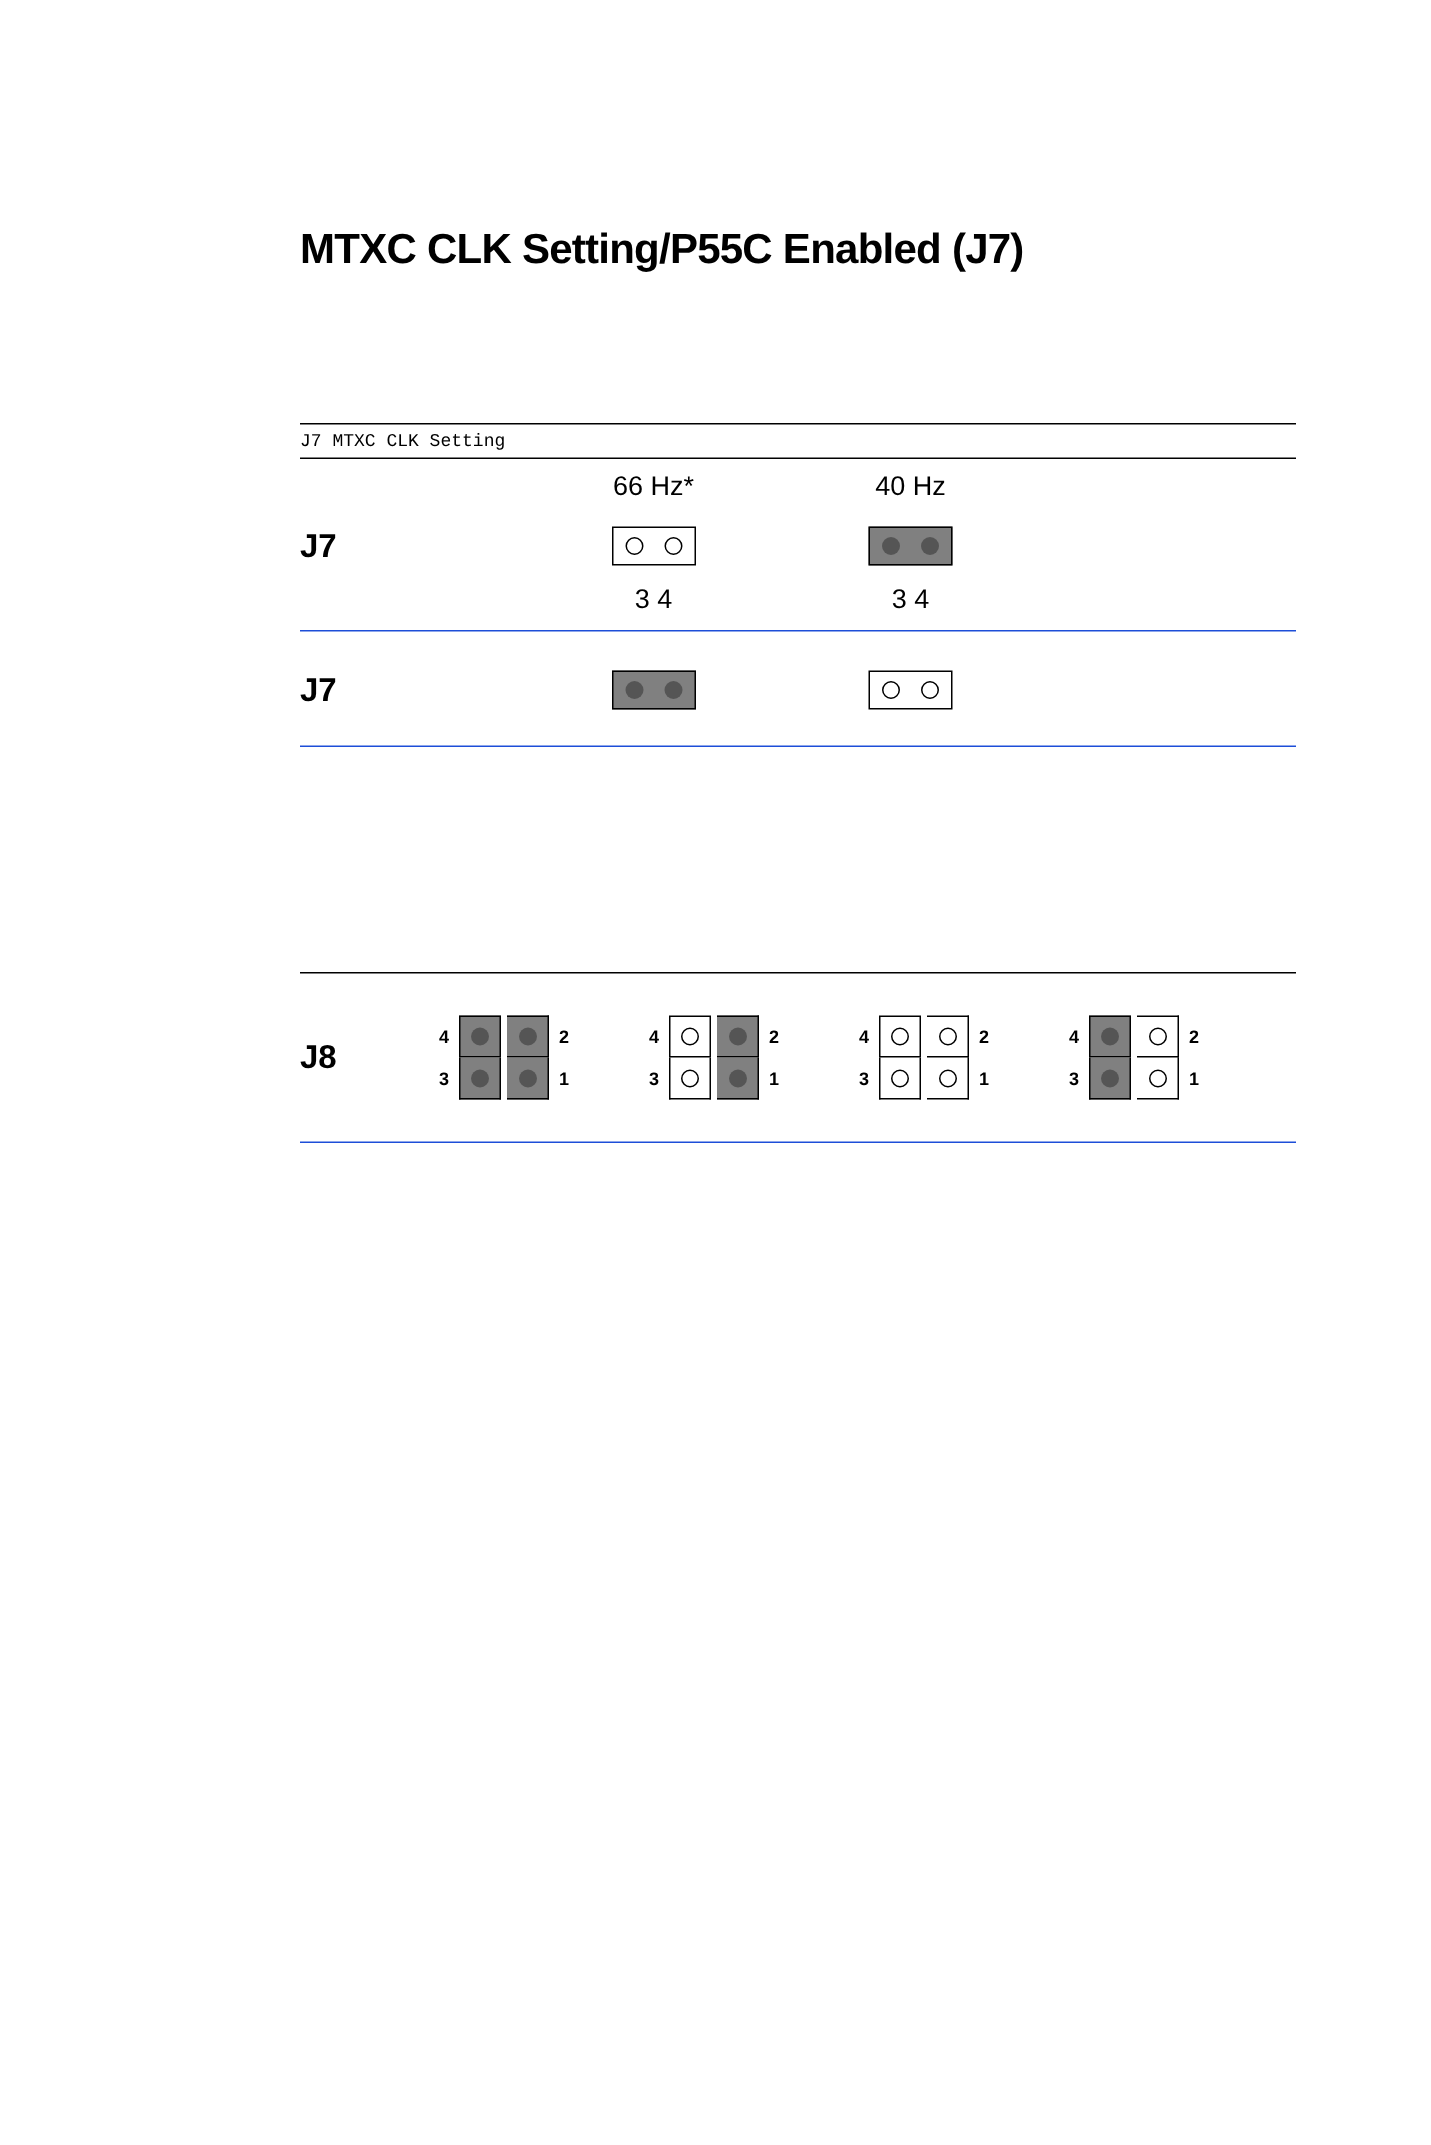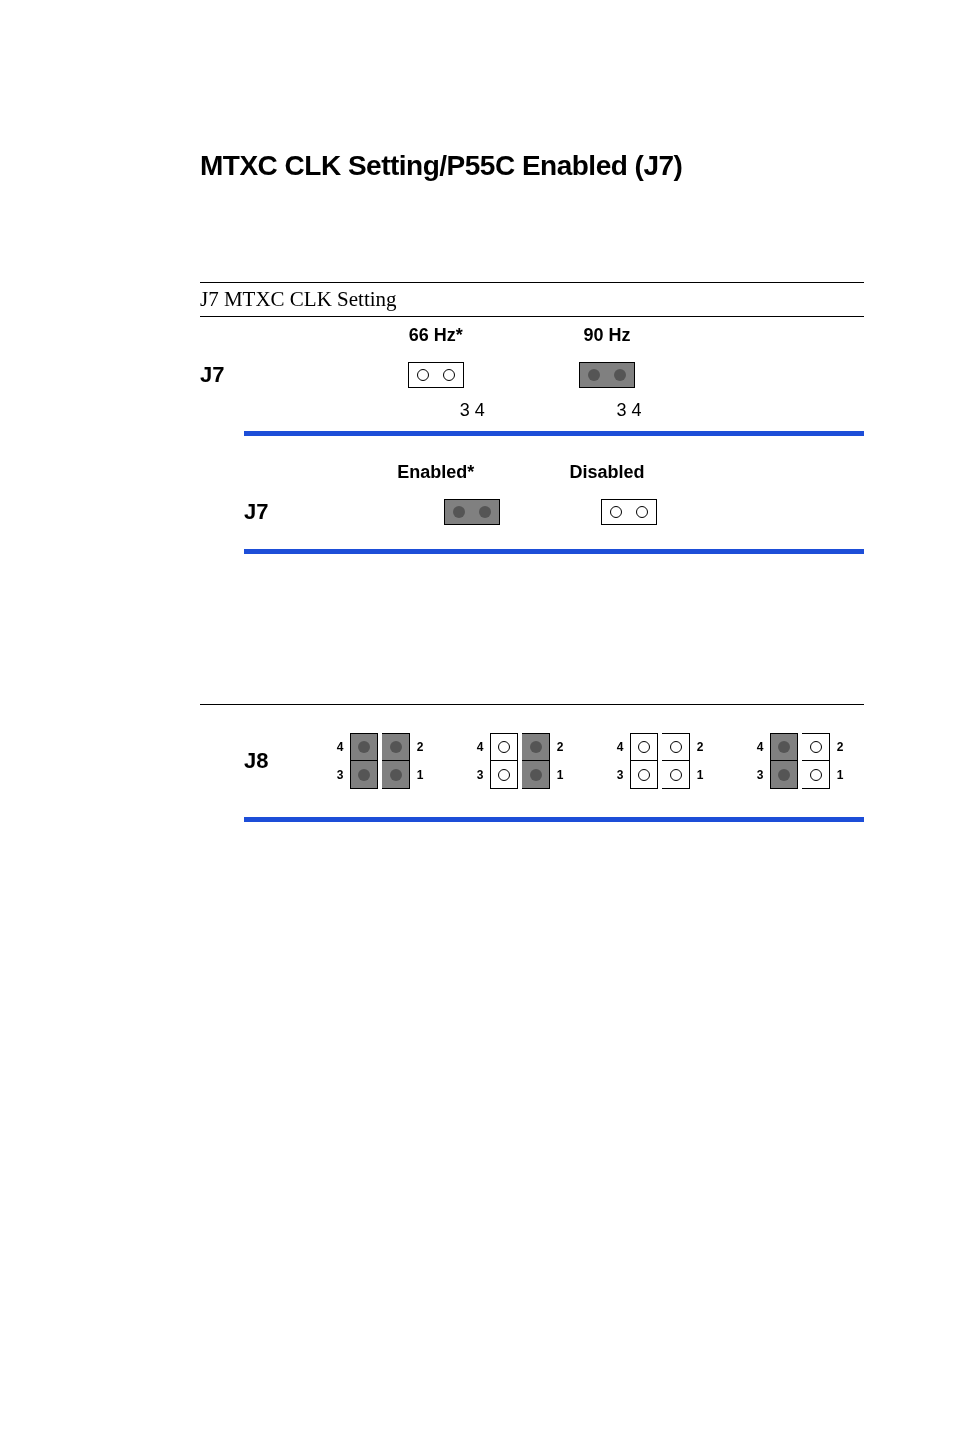--- a/index.html
+++ b/index.html
@@ -16,43 +16,43 @@
     padding: 150px 90px 100px 200px;
   }
   .section-title {
     font-family: "Arial Black", Arial, sans-serif;
     font-weight: 900;
     font-size: 28px;
     margin-bottom: 100px;
     letter-spacing: -0.5px;
   }
   .table-header {
-    font-family: Liberation Serif, serif;
-    font-size: 21px;
+    font-family: Liberation Mono, monospace;
+    font-size: 12px;
     padding: 4px 0;
     border-top: 1px solid #000;
     border-bottom: 1px solid #000;
   }
-  .row-bot-rule { border-bottom: 5px solid #1d4ed8; margin-left: 44px; }
+  .row-bot-rule { border-bottom: 1px solid #1d4ed8; }
   .row {
     display: flex;
     align-items: center;
     padding: 8px 0;
   }
   .label-col {
     width: 150px;
     font-family: Arial, sans-serif;
     font-weight: bold;
     font-size: 22px;
   }
   .val-col {
     flex: 1;
     text-align: center;
     font-family: Arial, sans-serif;
-    font-weight: bold;
+    font-weight: normal;
     font-size: 18px;
   }
   .spacer-col { flex: 1; }
   .diagram-col {
     flex: 1;
     display: flex;
     justify-content: center;
   }
   .pin-label-row {
     display: flex;
@@ -131,21 +131,21 @@
 <body>
 
 <div class="page">
 
   <div class="section-title">MTXC CLK Setting/P55C Enabled (J7)</div>
 
   <div class="table-header">J7  MTXC CLK Setting</div>
   <div class="row">
     <div class="label-col"></div>
     <div class="val-col">66 Hz*</div>
-    <div class="val-col">90 Hz</div>
+    <div class="val-col">40 Hz</div>
     <div class="spacer-col"></div>
   </div>
   <div class="row">
     <div class="label-col">J7</div>
     <div class="diagram-col">
       <span class="jumper-h">
         <span class="pin-open"></span>
         <span class="pin-open"></span>
       </span>
     </div>
@@ -159,26 +159,20 @@
   </div>
   <div class="pin-label-row row-bot-rule">
     <div class="label-col"></div>
     <div class="pin-label-col">3   4</div>
     <div class="pin-label-col">3   4</div>
     <div class="spacer-col"></div>
   </div>
 
   <div class="gap-v"></div>
 
-  <div class="row">
-    <div class="label-col"></div>
-    <div class="val-col">Enabled*</div>
-    <div class="val-col">Disabled</div>
-    <div class="spacer-col"></div>
-  </div>
   <div class="row row-bot-rule" style="padding-bottom:24px">
     <div class="label-col">J7</div>
     <div class="diagram-col">
       <span class="jumper-h shaded">
         <span class="pin-closed"></span>
         <span class="pin-closed"></span>
       </span>
     </div>
     <div class="diagram-col">
       <span class="jumper-h">

